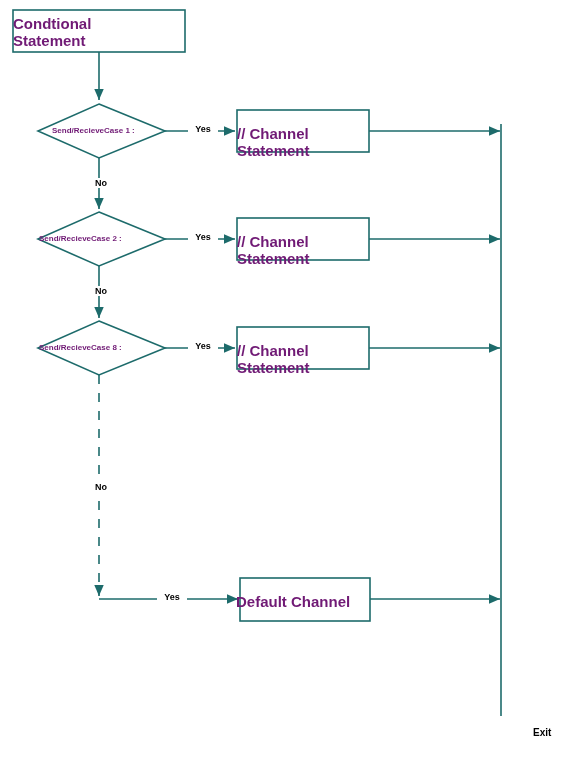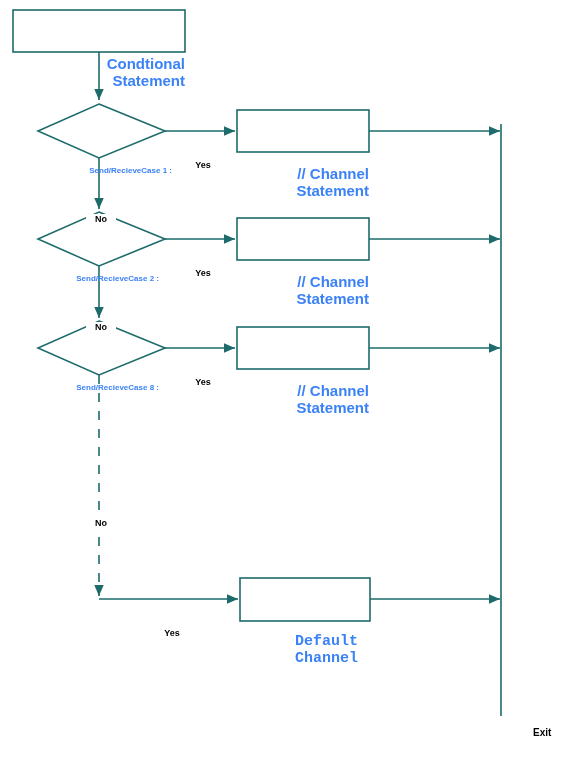--- a/index.html
+++ b/index.html
@@ -17,49 +17,47 @@
   }
   #flow-svg {
     position: absolute;
     left: 0;
     top: 0;
     width: 561px;
     height: 759px;
   }
   .node-label {
     position: absolute;
-    text-align: right;
-    color: #3b82f6;
+    text-align: left;
+    color: #701a75;
     font-weight: bold;
     font-family: "Liberation Sans", sans-serif;
     white-space: pre-line;
     pointer-events: none;
     line-height: 1.15;
-    margin-top: 40px;
   }
   .title-label {
     font-size: 15px;
   }
   .diamond-label {
     font-size: 8px;
   }
   .box-label {
     font-size: 15px;
   }
   .edge-label {
     position: absolute;
     color: #000000;
     font-weight: bold;
     font-size: 9px;
     font-family: "Liberation Sans", sans-serif;
     text-align: center;
     background: #ffffff;
     padding: 0 2px;
     pointer-events: none;
-    margin-top: 36px;
   }
   .exit-label {
     position: absolute;
     color: #000000;
     font-weight: bold;
     font-size: 10px;
     font-family: "Liberation Sans", sans-serif;
   }
 </style>
 </head>
@@ -119,21 +117,21 @@
   <div class="node-label diamond-label" style="left:39px; top:234px; width:120px;">Send/RecieveCase 2 :</div>
 
   <div class="node-label diamond-label" style="left:39px; top:343px; width:120px;">Send/RecieveCase 8 :</div>
 
   <div class="node-label box-label" style="left:237px; top:125px; width:132px;">// Channel Statement</div>
 
   <div class="node-label box-label" style="left:237px; top:233px; width:132px;">// Channel Statement</div>
 
   <div class="node-label box-label" style="left:237px; top:342px; width:132px;">// Channel Statement</div>
 
-  <div class="node-label box-label" style="left:228px; top:593px; width:130px;font-family:Liberation Mono, monospace;">Default Channel</div>
+  <div class="node-label box-label" style="left:236px; top:593px; width:130px;">Default Channel</div>
 
   <div class="edge-label" style="left:188px; top:124px; width:26px;">Yes</div>
 
   <div class="edge-label" style="left:86px; top:178px; width:26px;">No</div>
 
   <div class="edge-label" style="left:188px; top:232px; width:26px;">Yes</div>
 
   <div class="edge-label" style="left:86px; top:286px; width:26px;">No</div>
 
   <div class="edge-label" style="left:188px; top:341px; width:26px;">Yes</div>

